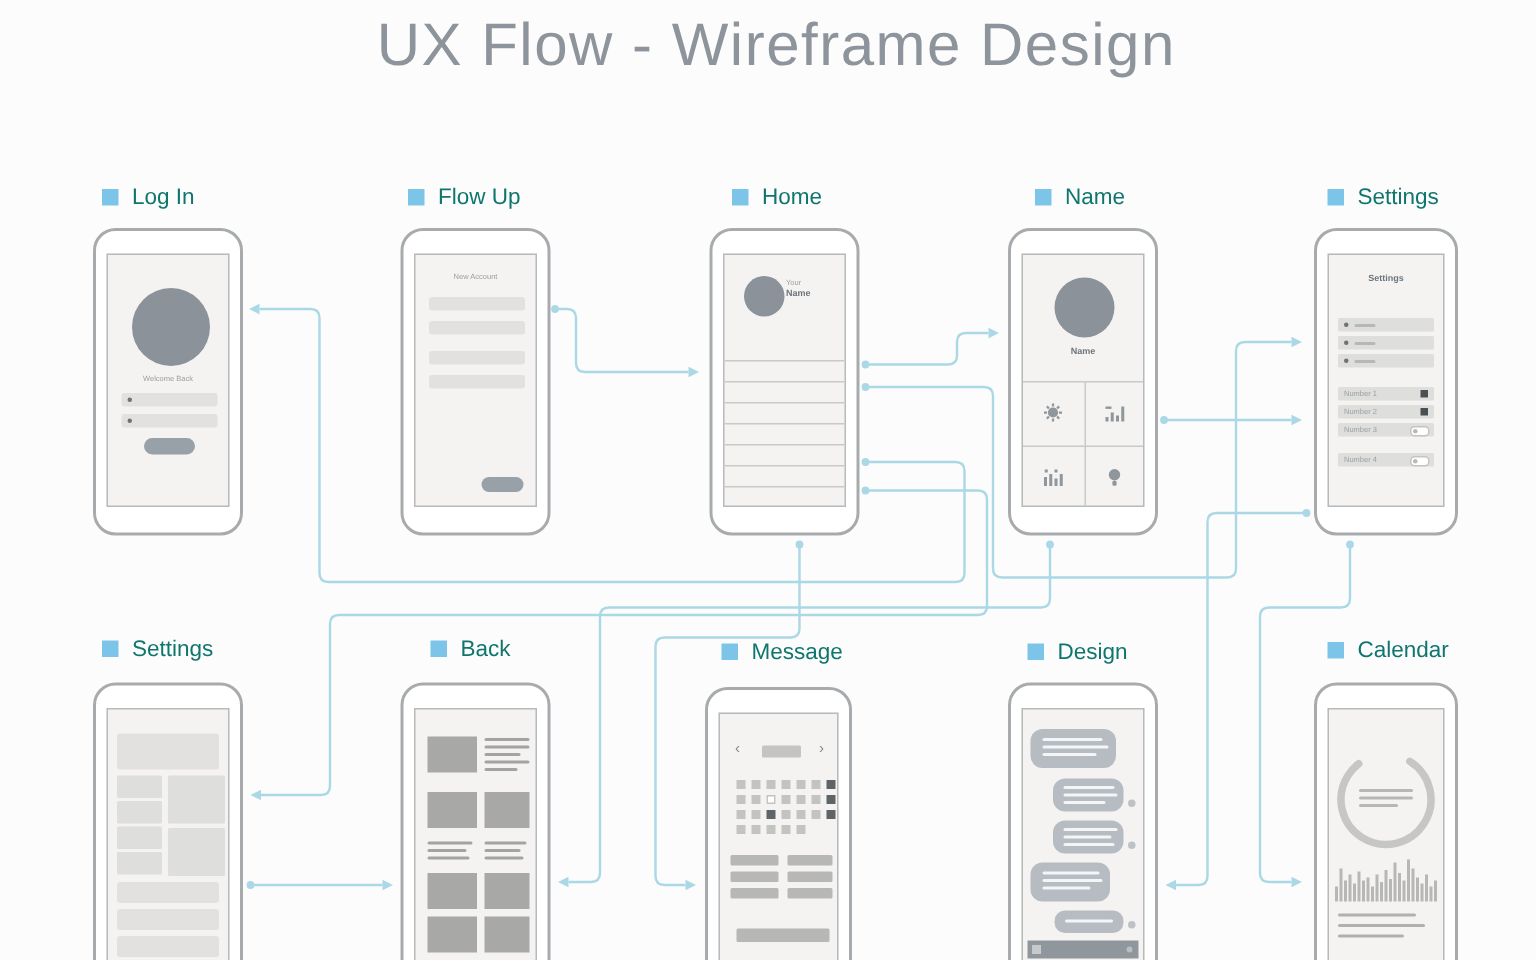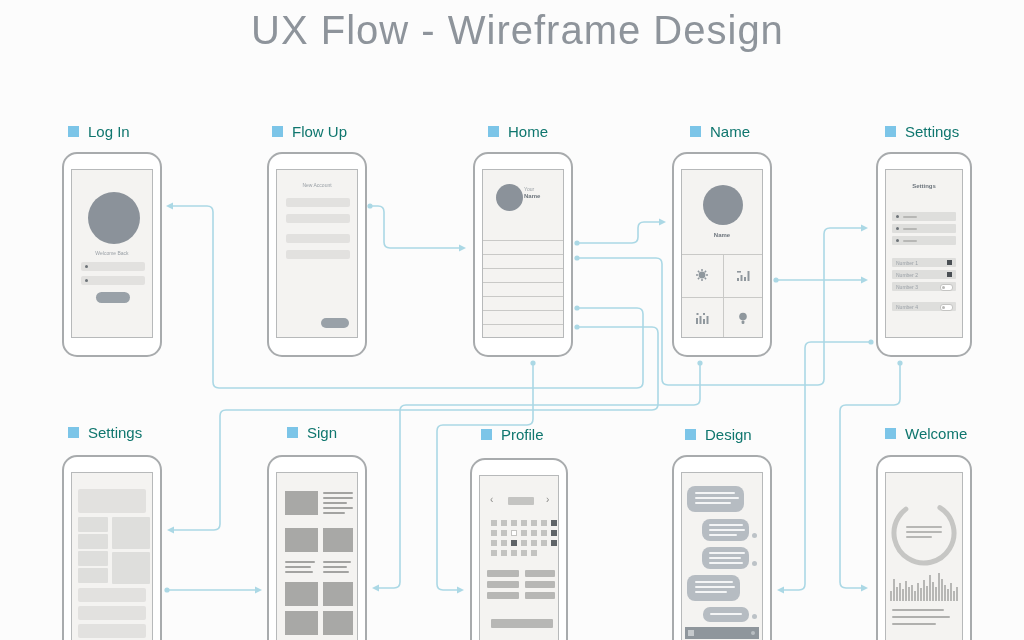--- a/index.html
+++ b/index.html
@@ -212,33 +212,33 @@
       </div>
     </div>
   </div>
 
   <div class="flow-label" style="left:68px;top:424px;">
     <span class="bullet"></span>
     <span>Settings</span>
   </div>
   <div class="flow-label" style="left:287px;top:424px;">
     <span class="bullet"></span>
-    <span>Sign</span>
+    <span>Back</span>
   </div>
   <div class="flow-label" style="left:481px;top:426px;">
     <span class="bullet"></span>
-    <span>Profile</span>
+    <span>Message</span>
   </div>
   <div class="flow-label" style="left:685px;top:426px;">
     <span class="bullet"></span>
     <span>Design</span>
   </div>
   <div class="flow-label" style="left:885px;top:425px;">
     <span class="bullet"></span>
-    <span>Welcome</span>
+    <span>Calendar</span>
   </div>
 
   <div class="phone" style="left:62px;top:455px;width:100px;height:215px;">
     <div class="screen tall">
       <div class="bar" style="left:6px;right:6px;top:16px;height:24px;"></div>
       <div class="graybar" style="left:6px;top:44px;width:30px;height:15px;"></div>
       <div class="graybar" style="left:6px;top:61px;width:30px;height:15px;"></div>
       <div class="graybar" style="left:6px;top:78px;width:30px;height:15px;"></div>
       <div class="graybar" style="left:6px;top:95px;width:30px;height:15px;"></div>
       <div class="graybar" style="left:40px;top:44px;width:38px;height:32px;"></div>

